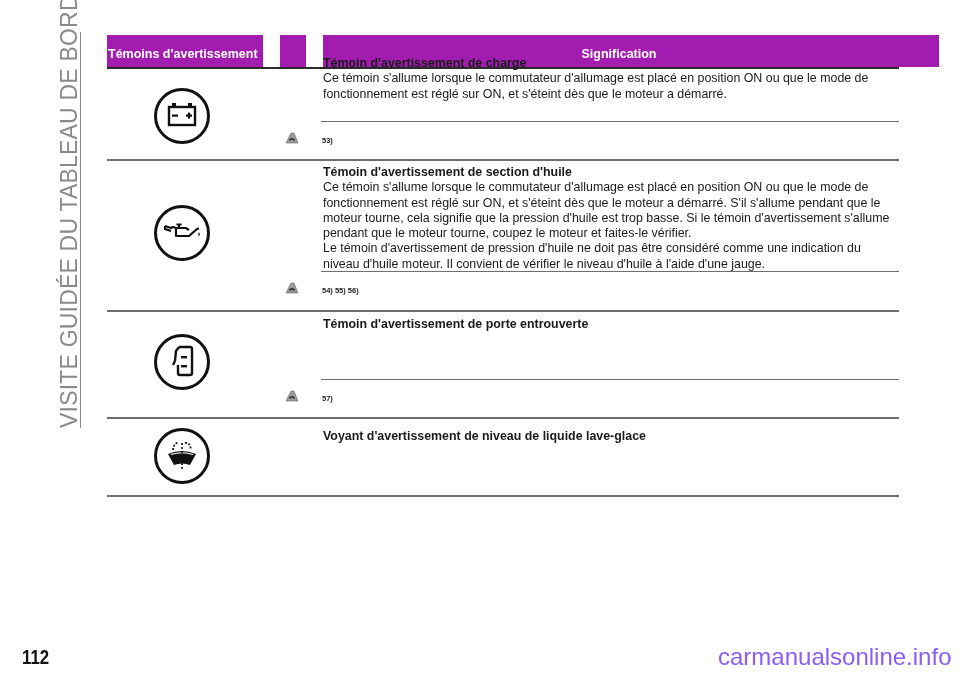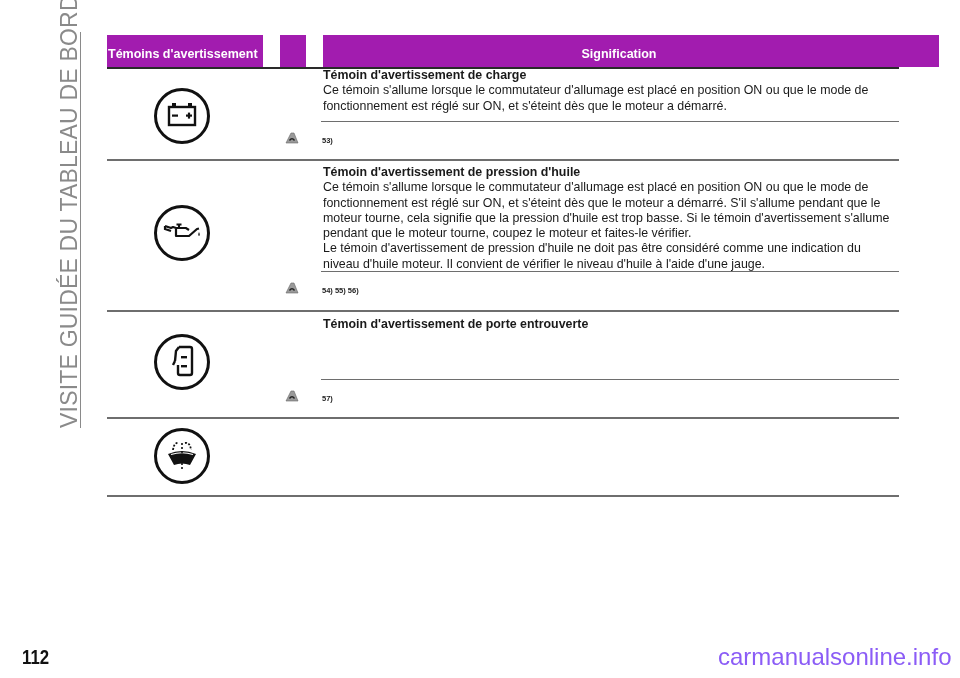--- a/index.html
+++ b/index.html
@@ -63,21 +63,21 @@
 <div class="circle-icon" style="left:154px;top:88px;">
   <svg width="50" height="50" viewBox="0 0 50 50">
     <rect x="12" y="16" width="26" height="18" fill="none" stroke="#111" stroke-width="2.4"></rect>
     <rect x="15" y="12" width="4" height="4" fill="#111"></rect>
     <rect x="31" y="12" width="4" height="4" fill="#111"></rect>
     <rect x="15" y="23.5" width="6" height="2.2" fill="#111"></rect>
     <rect x="29" y="23.5" width="6" height="2.2" fill="#111"></rect>
     <rect x="30.9" y="21.6" width="2.2" height="6" fill="#111"></rect>
   </svg>
 </div>
-<div class="entry" style="top:68px;">
+<div class="entry" style="top:56px;">
   <span class="entry-title">Témoin d'avertissement de charge</span>
   <span class="entry-body">Ce témoin s'allume lorsque le commutateur d'allumage est placé en position ON ou que le mode de
 fonctionnement est réglé sur ON, et s'éteint dès que le moteur a démarré.</span>
 </div>
 <div class="rule part" style="top:121px;"></div>
 <svg class="note-icon" style="left:285px;top:132px;" viewBox="0 0 14 12">
   <path d="M6 1 L9 1 L13 11 L1 11 Z" fill="#9a9a9a" stroke="#666" stroke-width="0.6"></path>
   <path d="M4.5 8.5 Q7 5 9.5 8.5" fill="none" stroke="#222" stroke-width="1.4"></path>
 </svg>
 <span class="note-ref" style="left:322px;top:136px;">53)</span>
@@ -86,21 +86,21 @@
 <div class="circle-icon" style="left:154px;top:205px;">
   <svg width="50" height="50" viewBox="0 0 50 50">
     <path d="M8 18 L14 20 L16 19 L19 20 L19 28 L32 28 L40 21 L42 20.5" fill="none" stroke="#111" stroke-width="2.2" stroke-linejoin="round"></path>
     <path d="M8 18 L8 21 L14 23" fill="none" stroke="#111" stroke-width="2.2"></path>
     <path d="M22 20 L22 17 M19.5 16.5 L24.5 16.5" stroke="#111" stroke-width="2"></path>
     <path d="M19 20 L29 20 L32 22" fill="none" stroke="#111" stroke-width="2.2"></path>
     <path d="M42 24 Q40.5 27 42 28 Q43.5 27 42 24 Z" fill="#111"></path>
   </svg>
 </div>
 <div class="entry" style="top:165px;">
-  <span class="entry-title">Témoin d'avertissement de pression d'huile</span>
+  <span class="entry-title">Témoin d'avertissement de section d'huile</span>
   <span class="entry-body">Ce témoin s'allume lorsque le commutateur d'allumage est placé en position ON ou que le mode de
 fonctionnement est réglé sur ON, et s'éteint dès que le moteur a démarré. S'il s'allume pendant que le
 moteur tourne, cela signifie que la pression d'huile est trop basse. Si le témoin d'avertissement s'allume
 pendant que le moteur tourne, coupez le moteur et faites-le vérifier.
 Le témoin d'avertissement de pression d'huile ne doit pas être considéré comme une indication du
 niveau d'huile moteur. Il convient de vérifier le niveau d'huile à l'aide d'une jauge.</span>
 </div>
 <div class="rule part" style="top:271px;"></div>
 <svg class="note-icon" style="left:285px;top:282px;" viewBox="0 0 14 12">
   <path d="M6 1 L9 1 L13 11 L1 11 Z" fill="#9a9a9a" stroke="#666" stroke-width="0.6"></path>
@@ -131,17 +131,18 @@
 
 <div class="circle-icon" style="left:154px;top:428px;">
   <svg width="50" height="50" viewBox="0 0 50 50">
     <path d="M11 23 Q25 17 39 23 L33 34 Q25 31 17 34 Z" fill="#111"></path>
     <path d="M14 23.5 Q25 20 36 23.5" fill="none" stroke="#fff" stroke-width="1.2"></path>
     <path d="M16 19 Q17 11 22 12 M28 12 Q33 11 34 19" fill="none" stroke="#111" stroke-width="1.8" stroke-dasharray="2 1.5"></path>
     <path d="M25 12 L25 40" stroke="#111" stroke-width="1.6" stroke-dasharray="2 2"></path>
   </svg>
 </div>
 <div class="entry" style="top:429px;">
+  <span class="entry-title">Voyant d'avertissement de niveau de liquide lave-glace</span>
 </div>
 <div class="rule full" style="top:495px;"></div>
 
 <div class="page-num">112</div>
 <div class="watermark">carmanualsonline.info</div>
 
 </body></html>

